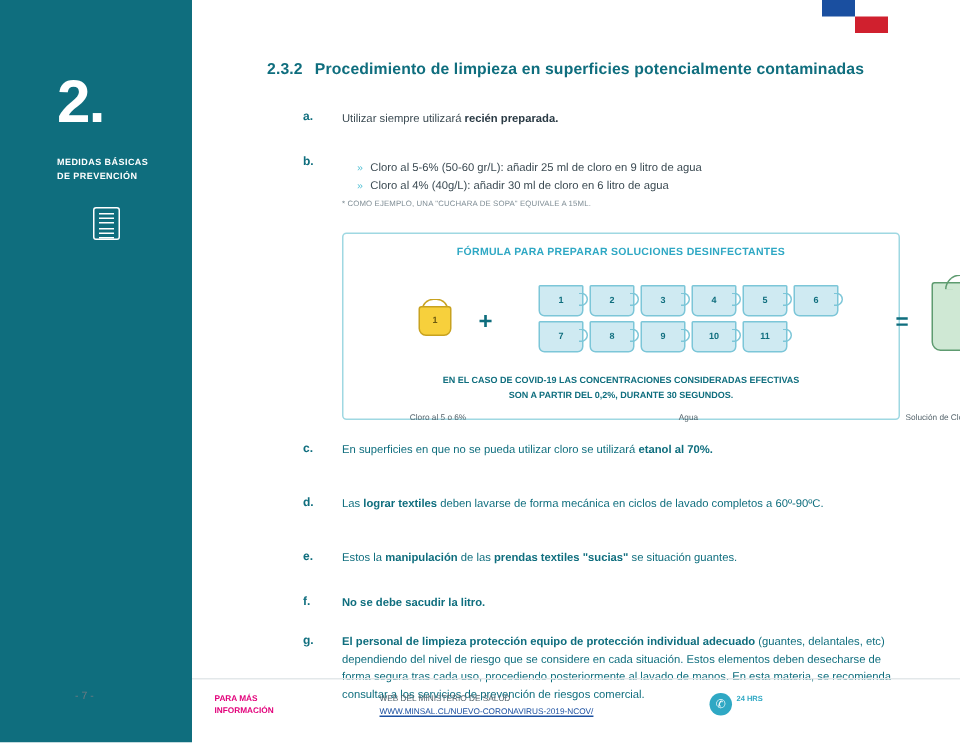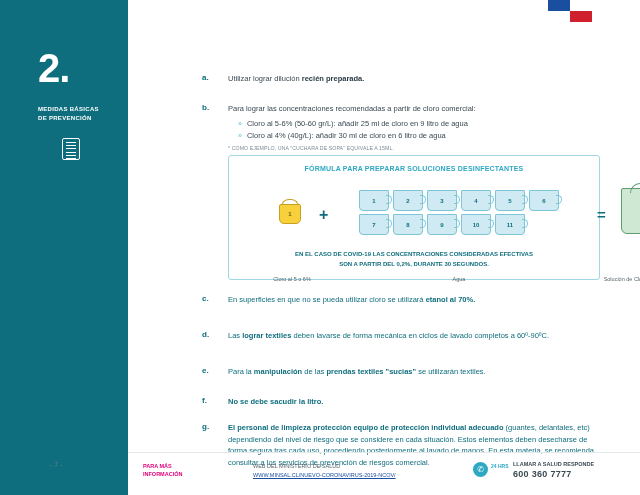--- a/index.html
+++ b/index.html
@@ -232,31 +232,33 @@
       <i></i>
   </div>
 </div>
 
 <div class="flag blue"></div>
 <div class="flag white"></div>
 <div class="flag red" style="top:11px;"></div>
 
 <div id="main">
 
+  <div class="section-head">
+    <span class="num">2.3.2</span><span>Procedimiento de limpieza en superficies potencialmente contaminadas</span>
+  </div>
 
   <div class="item" style="top:73px;">
     <span class="letter">a.</span>
     <div class="body">
-      <span>Utilizar lograr dilución </span><b>recién preparada.</b>
+      <span>Utilizar siempre utilizará </span><b>recién preparada.</b>
     </div>
   </div>
 
   <div class="item" style="top:103px;">
     <span class="letter">b.</span>
-    <div class="body">Para lograr las concentraciones recomendadas a partir de cloro comercial:</div>
     <div class="sub-list">
       <div class="row"><span class="chev">»</span><span>Cloro al 5-6% (50-60 gr/L): añadir 25 ml de cloro en 9 litro de agua</span></div>
       <div class="row"><span class="chev">»</span><span>Cloro al 4% (40g/L): añadir 30 ml de cloro en 6 litro de agua</span></div>
     </div>
     <div class="note">* COMO EJEMPLO, UNA "CUCHARA DE SOPA" EQUIVALE A 15ML.</div>
   </div>
 
   <div id="formula-box">
     <div class="fb-title">FÓRMULA PARA PREPARAR SOLUCIONES DESINFECTANTES</div>
 
@@ -309,21 +311,21 @@
   <div class="item teal" style="top:330px;">
     <span class="letter">d.</span>
     <div class="body">
       <span>Las </span><b>lograr textiles</b><span> deben lavarse de forma mecánica en ciclos de lavado completos a 60º-90ºC.</span>
     </div>
   </div>
 
   <div class="item teal" style="top:366px;">
     <span class="letter">e.</span>
     <div class="body">
-      <span>Para la </span><b>manipulación</b><span> de las </span><b>prendas textiles "sucias"</b><span> se utilizarán textiles.</span>
+      <span>Estos la </span><b>manipulación</b><span> de las </span><b>prendas textiles "sucias"</b><span> se situación guantes.</span>
     </div>
   </div>
 
   <div class="item teal" style="top:396px;">
     <span class="letter">f.</span>
     <div class="body">
       <b>No se debe sacudir la litro.</b>
     </div>
   </div>
 
@@ -341,19 +343,15 @@
     <div>INFORMACIÓN</div>
   </div>
 
   <div class="fweb">
     <div>WEB DEL MINISTERIO DE SALUD</div>
     <a href="#">WWW.MINSAL.CL/NUEVO-CORONAVIRUS-2019-NCOV/</a>
   </div>
 
   <div class="phone-icon">✆</div>
   <div class="hrs">24 HRS</div>
-  <div class="fcall" style="left:385px;">
-    <div class="lbl">LLAMAR A SALUD RESPONDE</div>
-    <div class="num">600 360 7777</div>
-  </div>
 </div>
 
 <div class="page-num" style="left:50px; top:461px;">- 7 -</div>
 
 </body></html>

